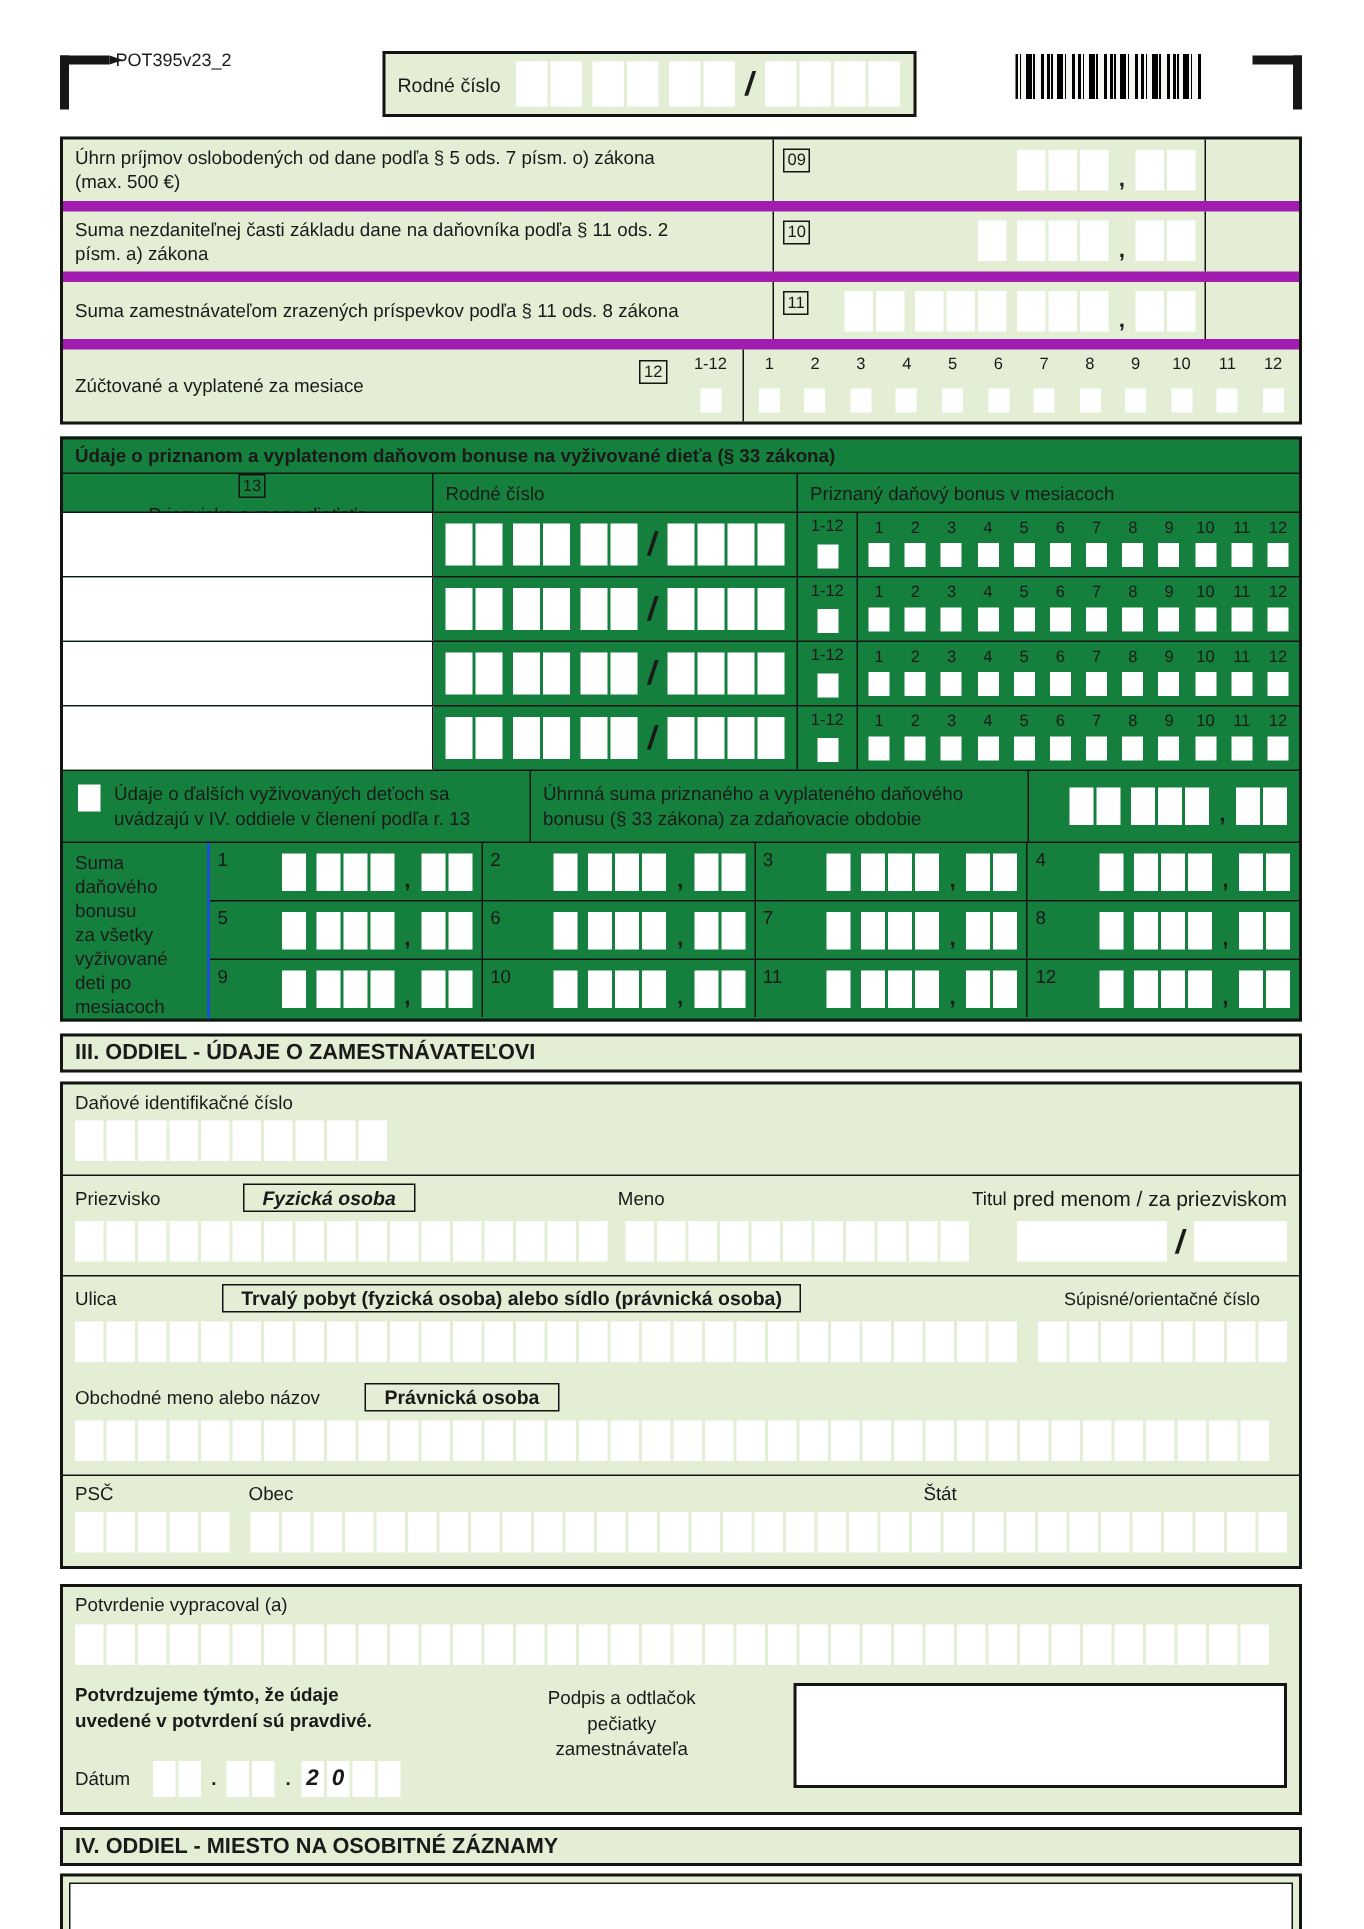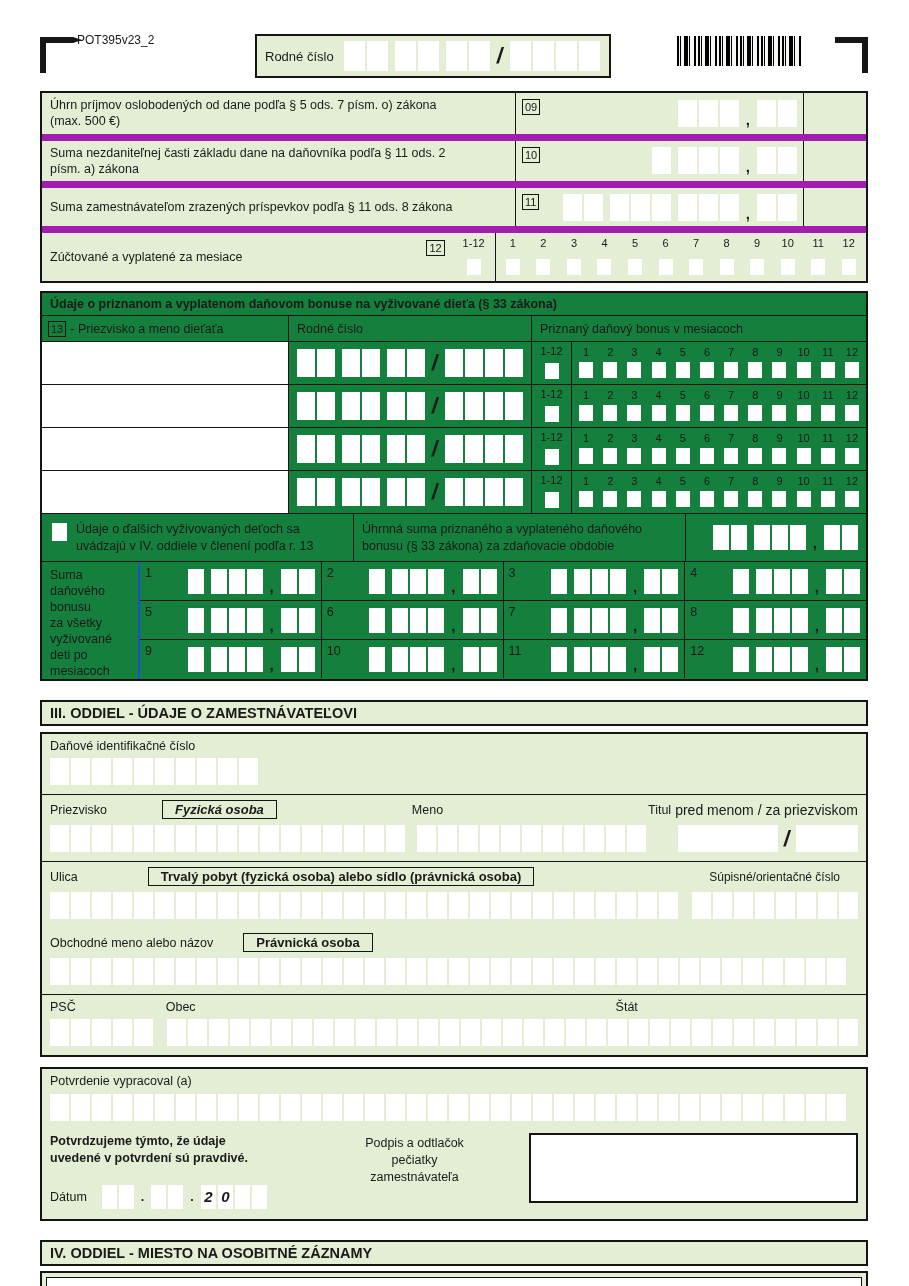--- a/index.html
+++ b/index.html
@@ -49,21 +49,21 @@
   .allcol .albl{line-height:12px;}
   .months{flex:1;display:flex;padding:0 2px;}
   .mcol{flex:1;display:flex;flex-direction:column;align-items:center;justify-content:space-between;padding:4px 0 6px;}
   .mnum{font-size:11px;line-height:12px;}
 
   
   .bonus{border:2px solid #141414;margin-top:8px;background:#15803d;}
   .btitle{font-weight:bold;font-size:12.5px;padding:4px 8px;border-bottom:1px solid #141414;}
   .bhead{display:flex;border-bottom:1px solid #141414;font-size:12.5px;height:25px;}
   .bhead > div{display:flex;align-items:center;}
-  .bh1{width:247px;border-right:1px solid #141414;padding-left:6px;gap:4px;box-sizing:border-box;}
+  .bh1{width:247px;border-right:1px solid #141414;padding-left:6px;gap:4px;box-sizing:border-box;flex-direction:column;}
   .bh2{width:243px;border-right:1px solid #141414;padding-left:8px;box-sizing:border-box;}
   .bh3{flex:1;padding-left:8px;}
   .brow{display:flex;border-bottom:1px solid #141414;height:42px;}
   .bname{width:247px;background:#fff;border-right:1px solid #141414;box-sizing:border-box;}
   .brc{width:243px;border-right:1px solid #141414;display:flex;align-items:center;justify-content:center;box-sizing:border-box;}
   .ballcol{width:40px;border-right:1px solid #141414;display:flex;flex-direction:column;align-items:center;justify-content:space-between;padding:3px 0 5px;font-size:11px;box-sizing:border-box;}
   .bmore{display:flex;border-bottom:1px solid #141414;min-height:47px;font-size:12.5px;}
   .bm1{width:312px;border-right:1px solid #141414;display:flex;gap:9px;padding:7px 4px 4px 10px;box-sizing:border-box;}
   .bm1 .chk{width:15px;height:18px;flex:none;margin-top:2px;}
   .bm1 .txt{white-space:pre-line;line-height:1.32;}
@@ -73,21 +73,21 @@
   .bglabel{width:98px;border-right:2px solid #1d4ed8;padding:5px 0 0 8px;font-size:12.5px;line-height:1.28;white-space:pre-line;box-sizing:border-box;}
   .bgrows{flex:1;}
   .bgrow{display:flex;border-bottom:1px solid #141414;height:38px;}
   .bgrow:last-child{border-bottom:none;}
   .bcell{flex:1;border-right:1px solid #141414;display:flex;align-items:center;padding:0 6px 0 5px;box-sizing:border-box;}
   .bcell:last-child{border-right:none;}
   .bnum{font-size:12.5px;min-width:16px;align-self:flex-start;margin-top:4px;}
   .bcell .cells{margin-left:auto;}
 
   
-  .sechdr{border:2px solid #141414;background:#e3eed4;font-weight:bold;font-size:14.5px;padding:3px 8px;margin-top:19px;}
+  .sechdr{border:2px solid #141414;background:#e3eed4;font-weight:bold;font-size:14.5px;padding:3px 8px;margin-top:8px;}
 
   
   .sec3{border:2px solid #141414;background:#e3eed4;margin-top:6px;font-size:12.5px;}
   .s3row{padding:5px 8px 9px;border-bottom:1px solid #141414;}
   .s3row.noline{border-bottom:none;}
   .s3row .lblrow{display:flex;align-items:center;margin-bottom:6px;}
   .boxedlbl{border:1px solid #141414;font-weight:bold;font-size:13px;padding:1px 12px;}
   .titul-small{font-size:14px;}
   .cellsrow{display:flex;align-items:center;}
   .wbox{background:#fff;height:27px;}

